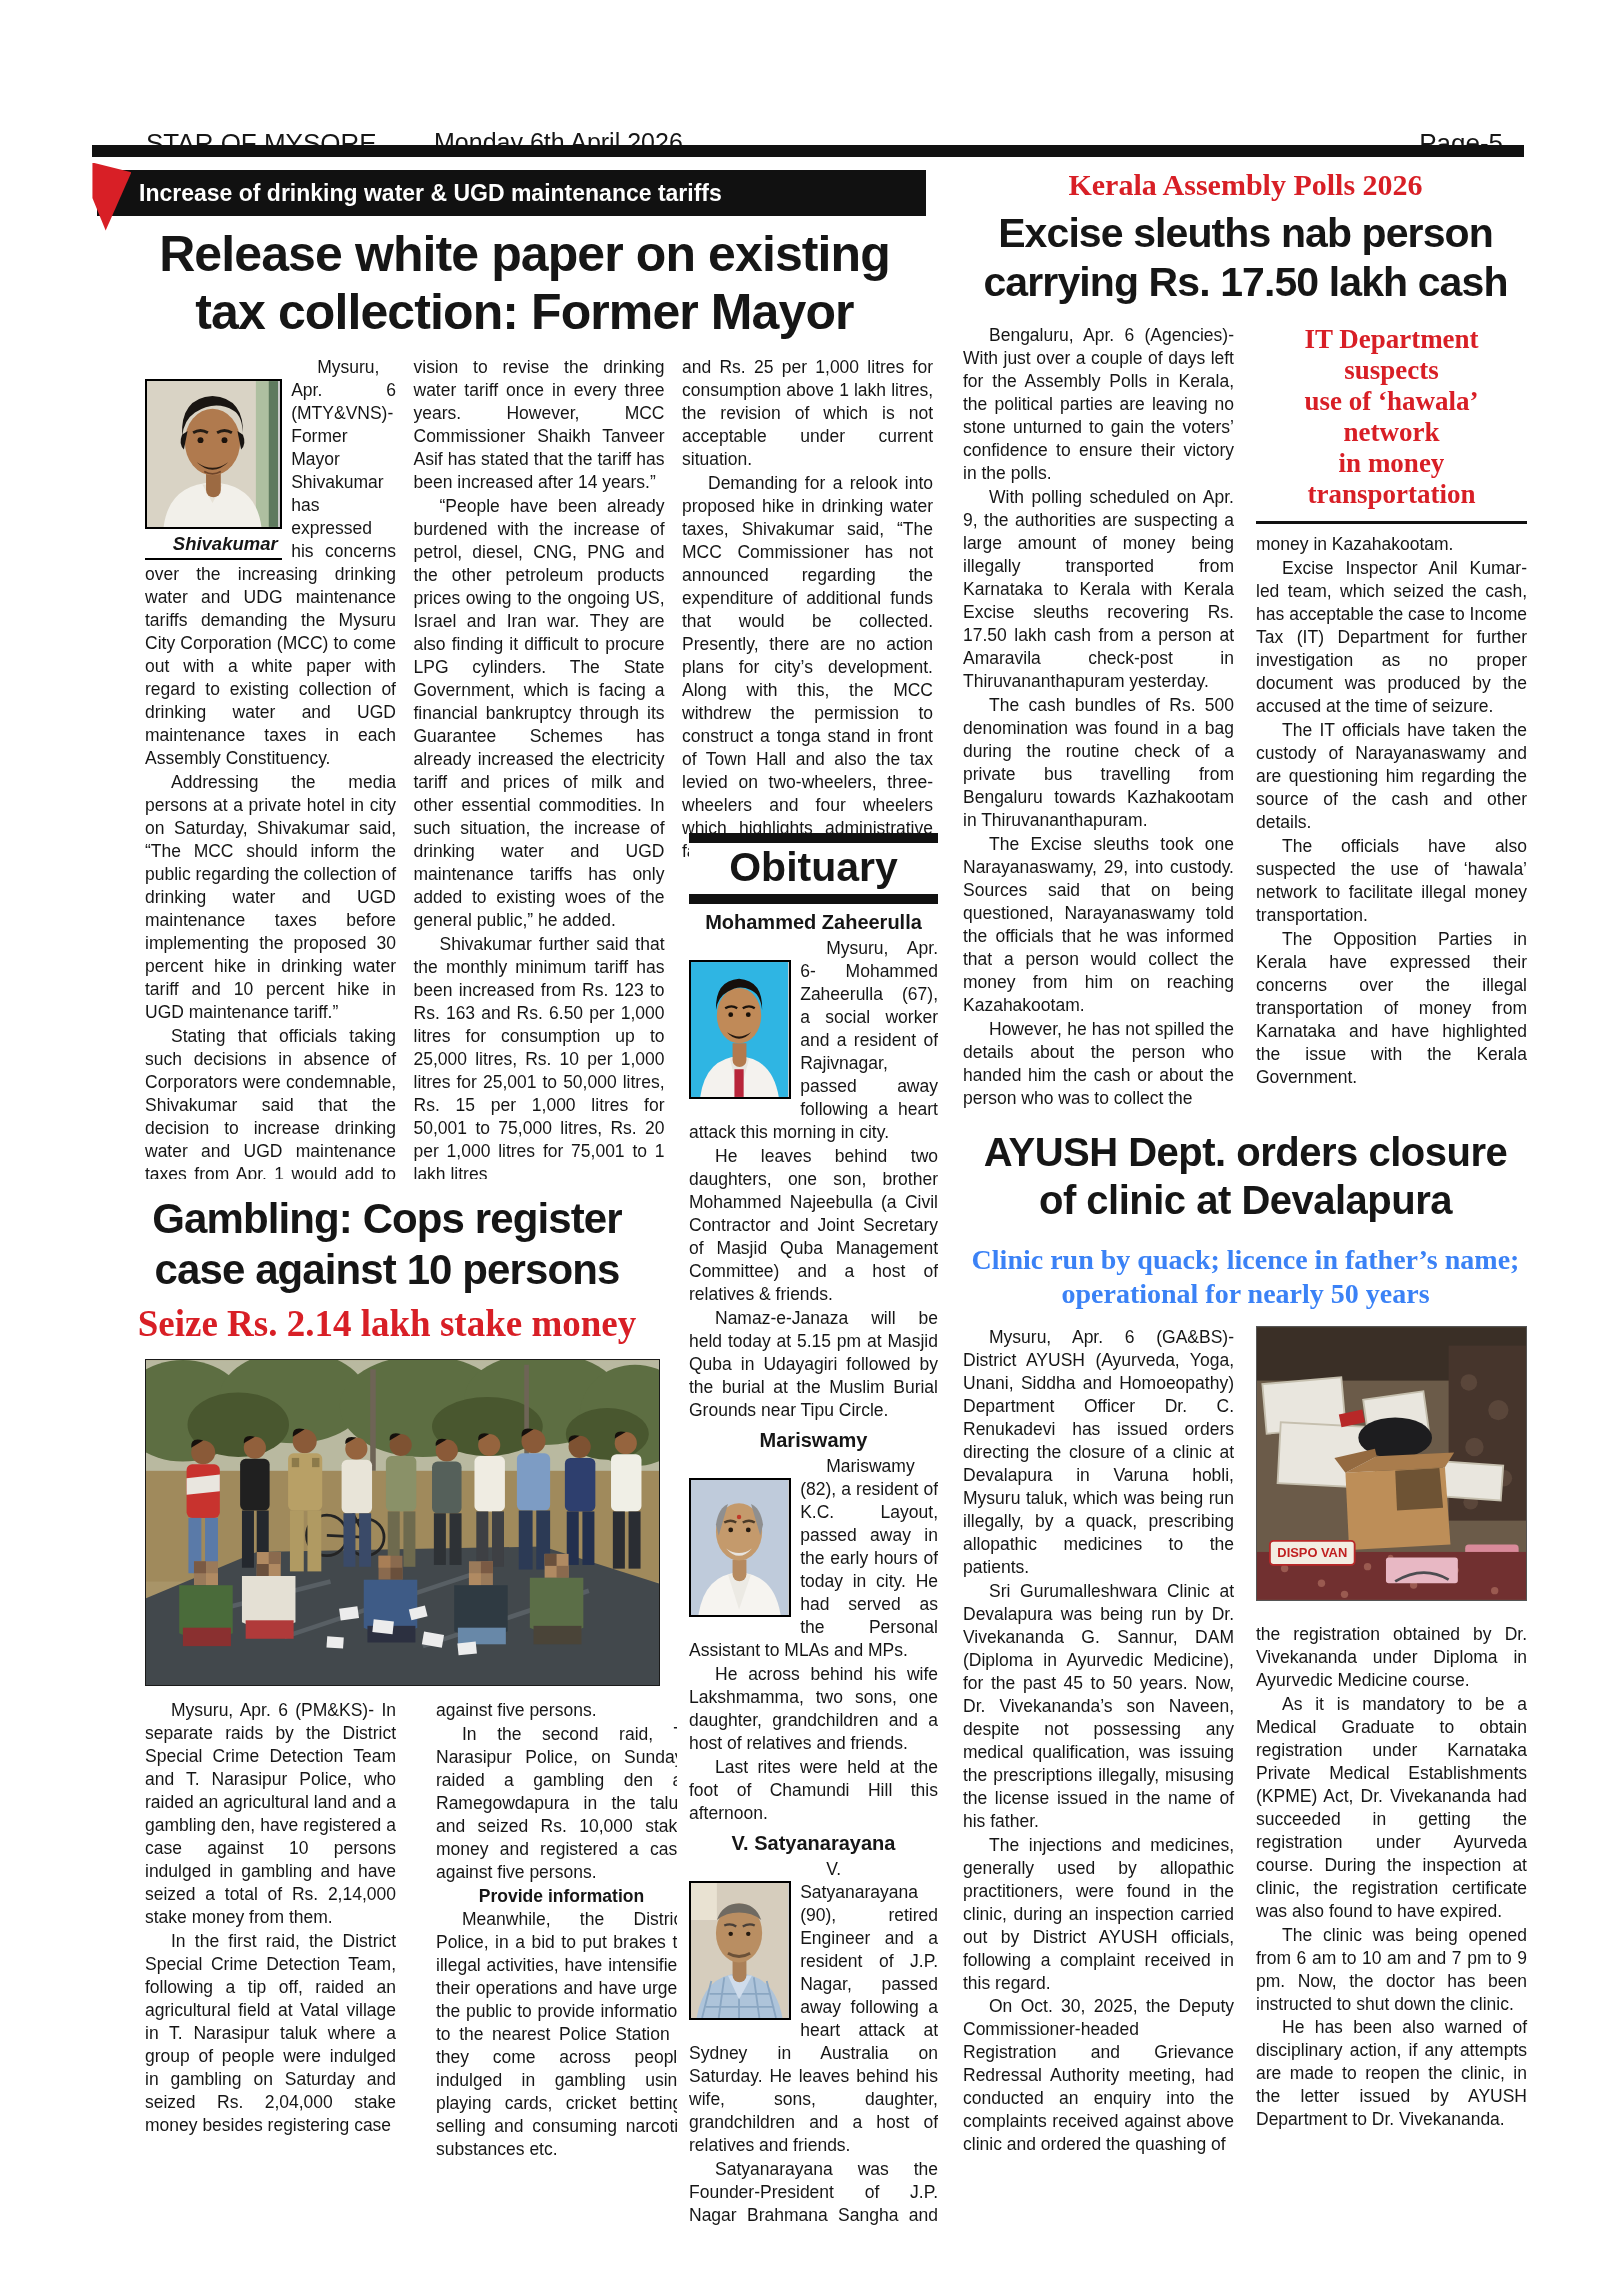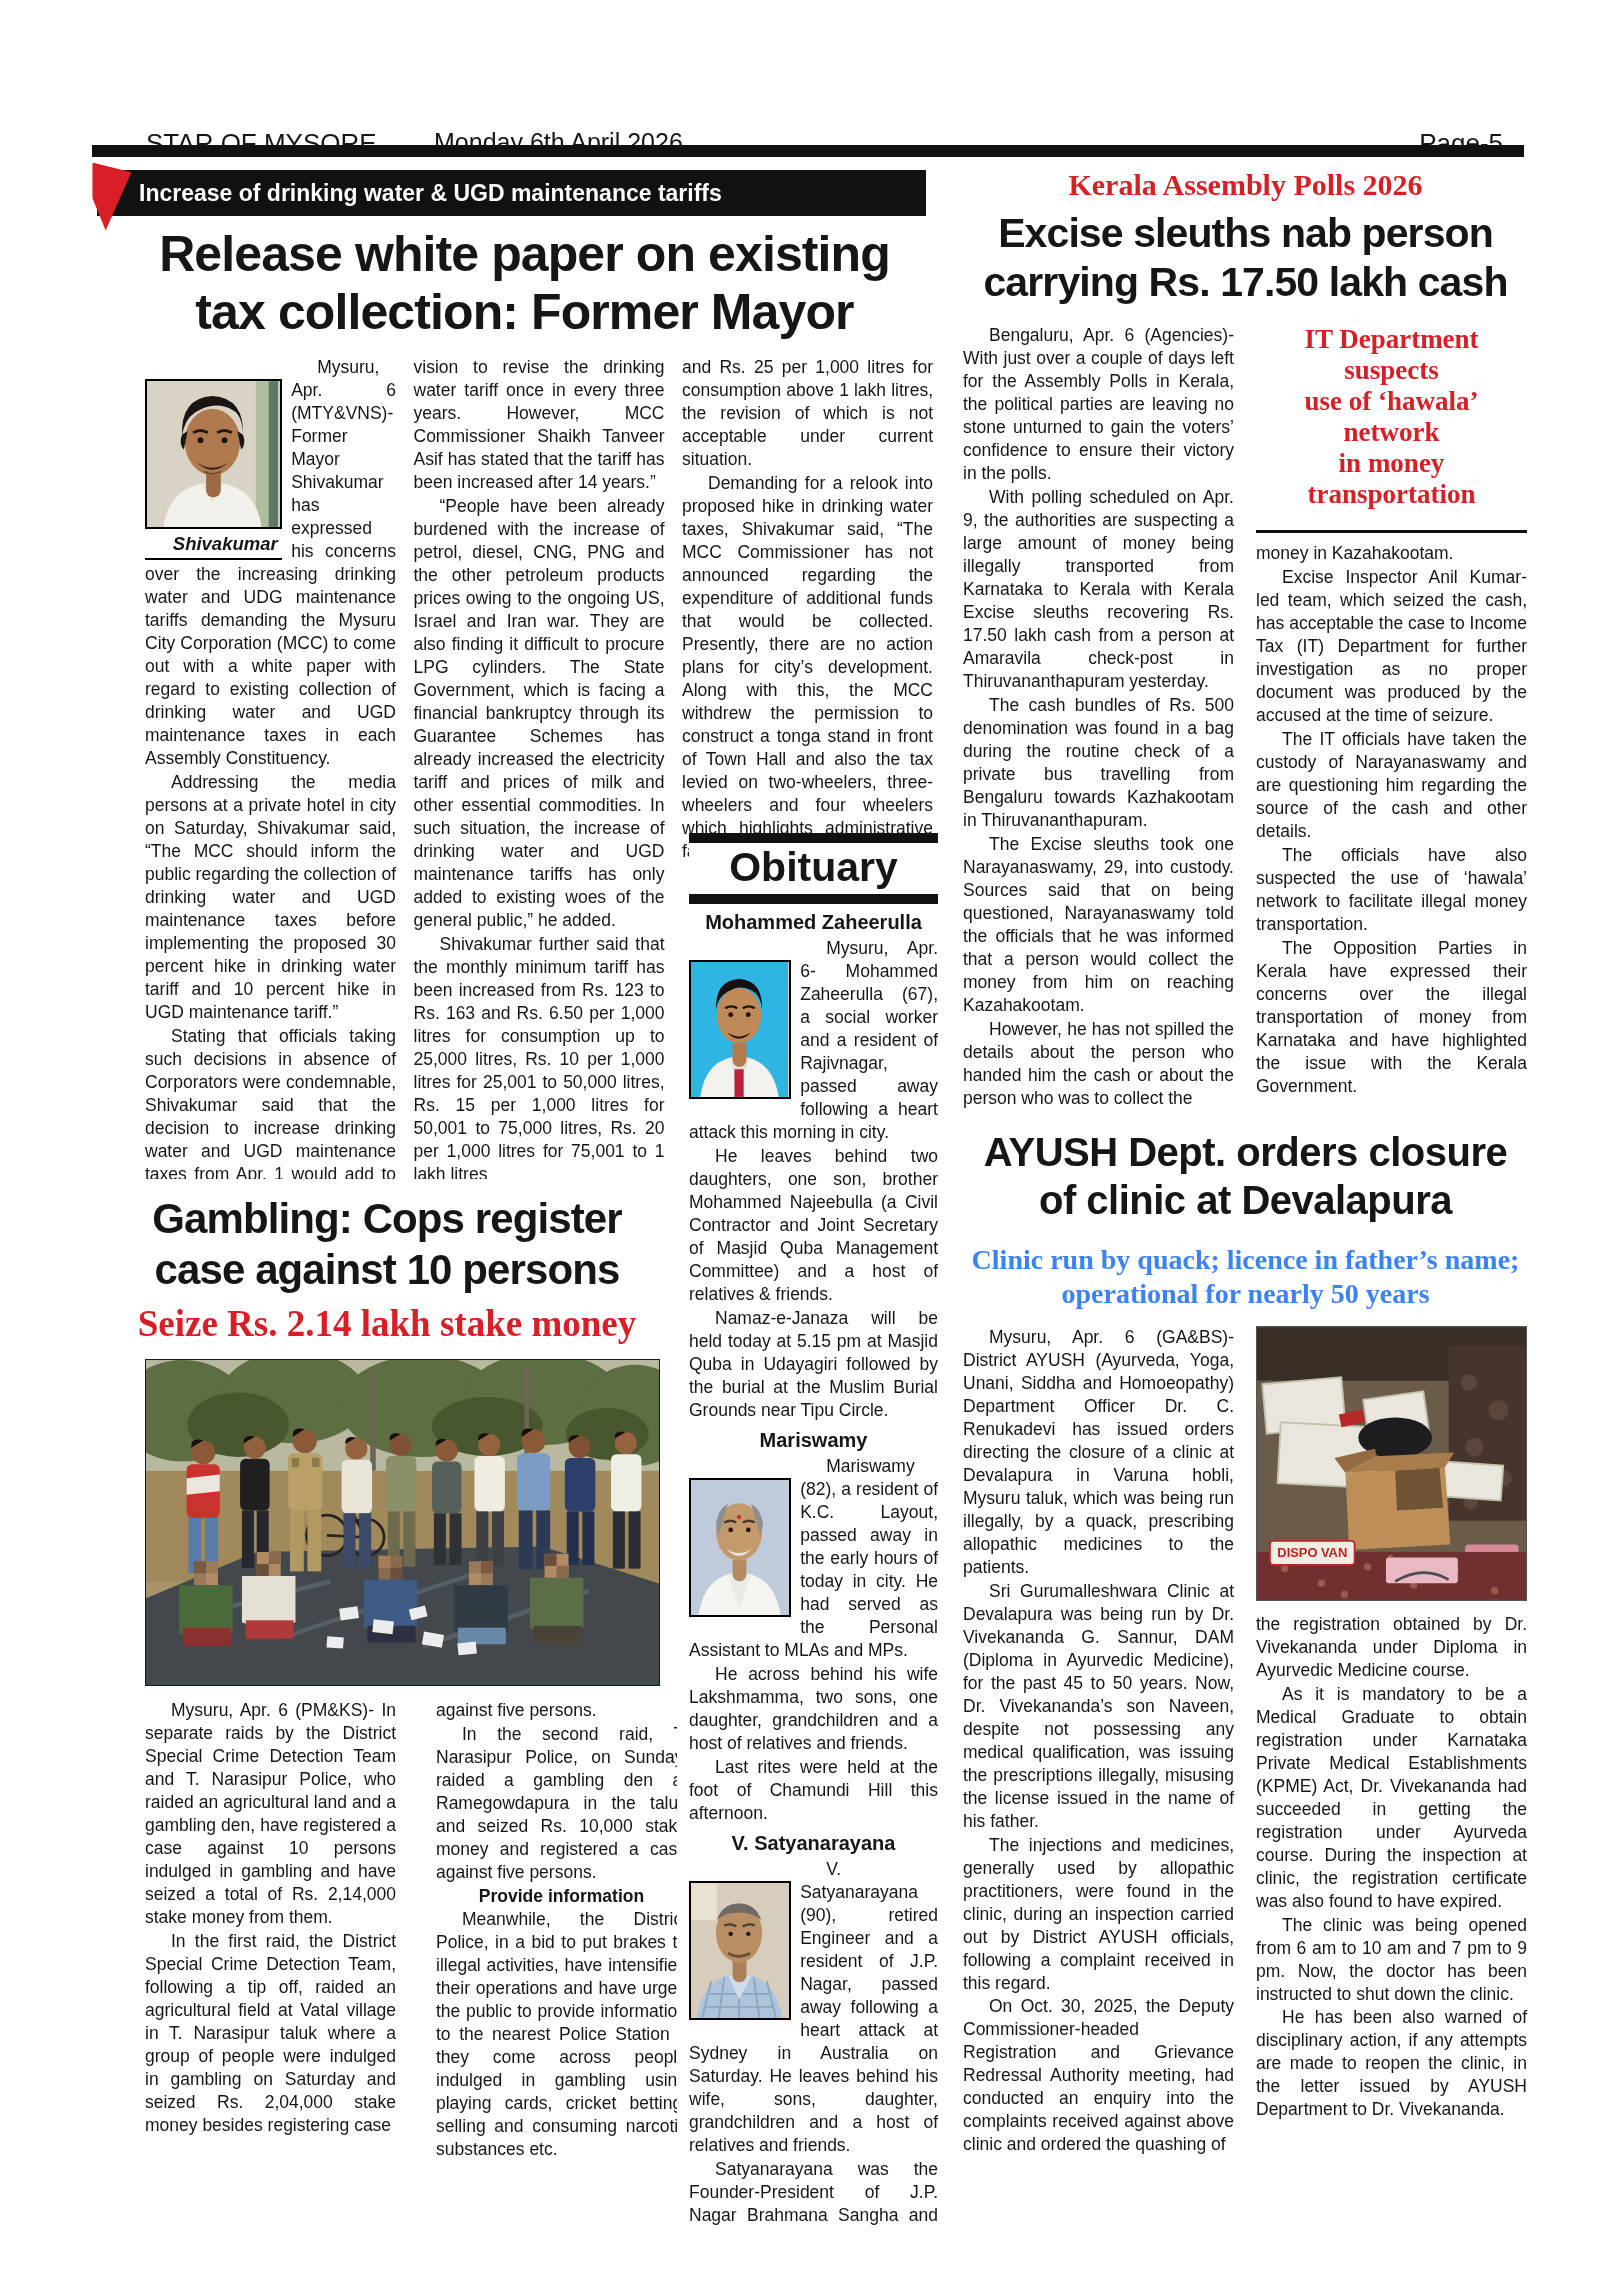--- a/index.html
+++ b/index.html
@@ -55,31 +55,31 @@
   .g-col{width:251px;flex:0 0 auto;}
 
   
   #kerala{position:absolute;left:963px;top:168px;width:565px;}
   .k-kicker{font-family:"Liberation Serif", serif;font-weight:bold;color:#d81f26;
             font-size:30px;text-align:center;}
   .k-headline{text-align:center;font-weight:bold;font-size:41px;line-height:49px;letter-spacing:-0.9px;margin-top:7.4px;}
   #kerala-cols{margin-top:16.6px;gap:22px;height:794px;overflow:hidden;}
   .k-col{width:271px;flex:0 0 auto;}
   .k-sub{font-family:"Liberation Serif", serif;font-weight:bold;color:#d81f26;
-         font-size:27px;line-height:31px;text-align:center;padding-bottom:20px;
+         font-size:27px;line-height:31px;text-align:center;padding-bottom:11px;
          border-bottom:3.7px solid #111;margin-bottom:9.2px;}
 
   
   #ayush{position:absolute;left:963px;top:1128px;width:565px;}
   .a-headline{text-align:center;font-weight:bold;font-size:40px;line-height:48px;letter-spacing:-0.5px;}
   .a-sub{font-family:Liberation Serif, serif;font-weight:bold;color:#3b82f6;
          font-size:28px;line-height:34px;text-align:center;margin-top:19px;}
   #ayush-cols{margin-top:14.8px;gap:22px;height:1043px;overflow:hidden;}
   .a-col{width:271px;flex:0 0 auto;}
-  .a-photo{width:269px;border:0.9px solid #555;line-height:0;margin-bottom:12px;background:#5eead4;}
+  .a-photo{width:269px;border:0.9px solid #555;line-height:0;margin-bottom:22px;background:#5eead4;}
 
   svg{display:block;}
 </style>
 </head>
 <body>
 
 <div id="page">
 
   <span id="masthead" class="mast">STAR OF MYSORE</span>
   <span id="issue-date" class="mast">Monday 6th April 2026</span>

